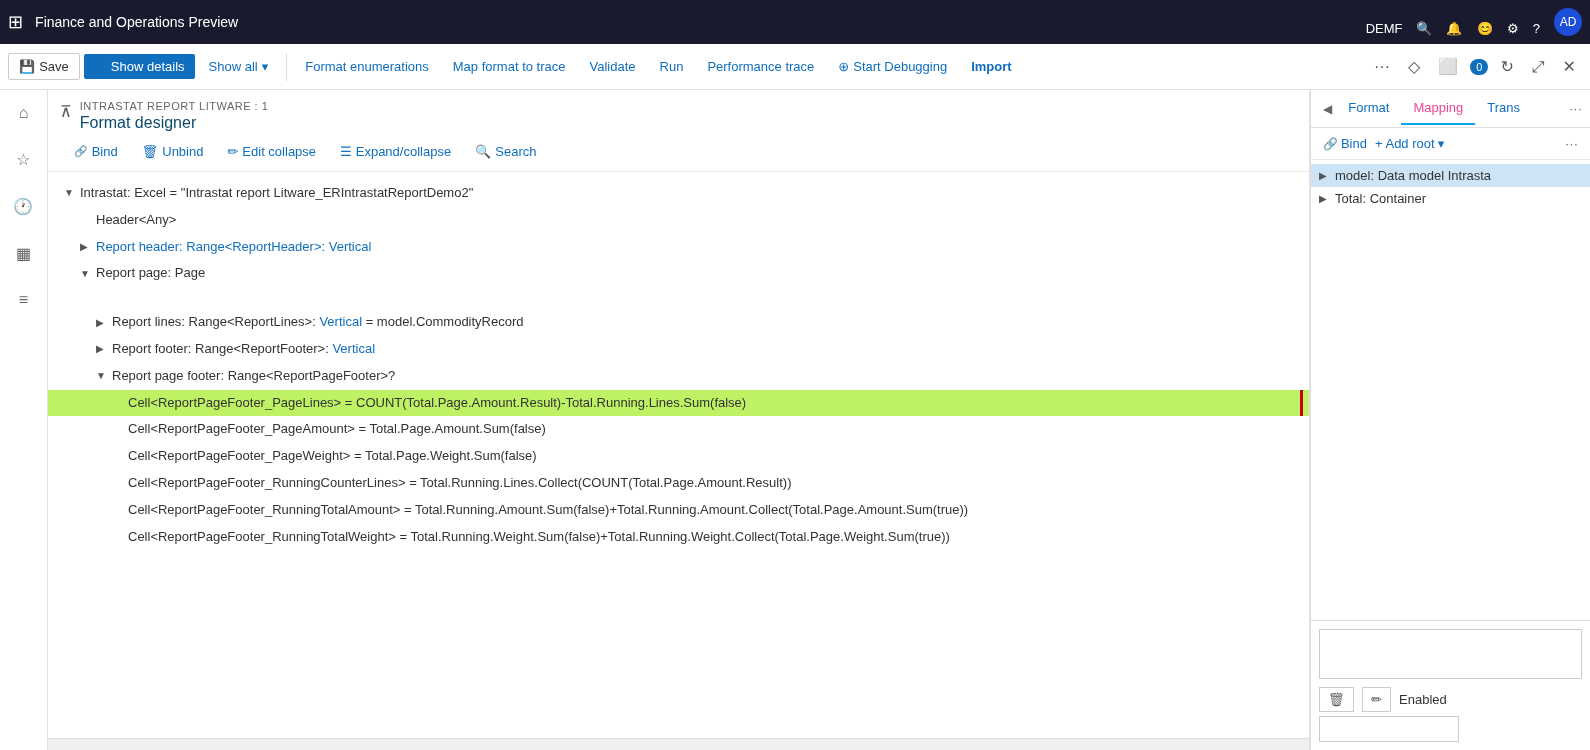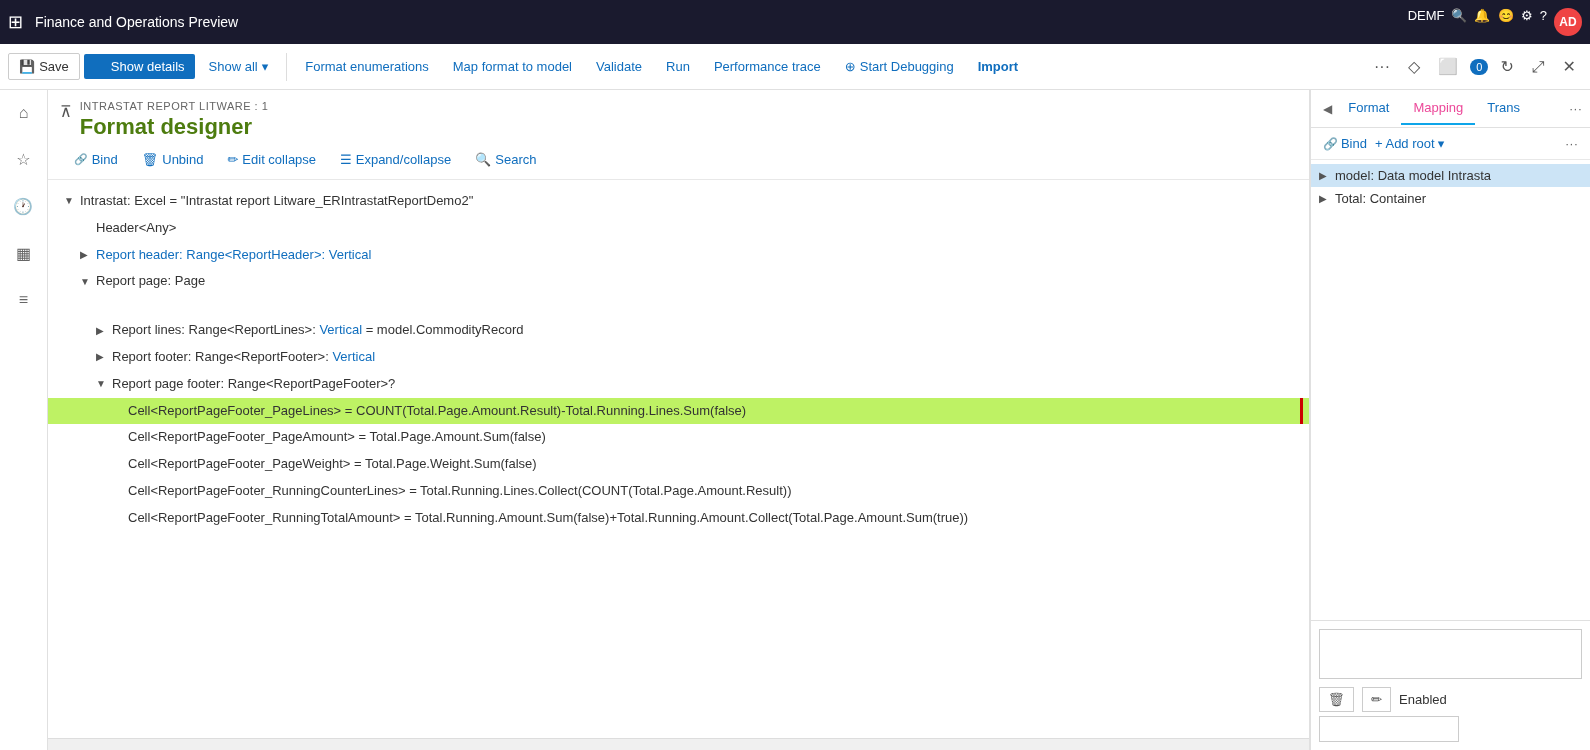--- a/index.html
+++ b/index.html
@@ -10,23 +10,23 @@
       display: flex;
       align-items: center;
       background: #1a1a2e;
       height: 44px;
       color: #fff;
       padding: 0 8px;
       gap: 8px;
     }
     .top-bar-grid-icon { font-size: 18px; color: #fff; cursor: pointer; margin-right: 4px; }
     .app-title { font-size: 14px; font-weight: 400; color: #fff; flex: 1; }
-    .top-bar-right { display: flex; align-items: flex-start; gap: 7px; margin-left: auto; }
+    .top-bar-right { display: flex; align-items: flex-end; gap: 14px; margin-left: auto; }
     .top-bar-right span { color: #fff; font-size: 13px; cursor: pointer; }
-    .avatar { background: #ef4444; border-radius: 50%; width: 28px; height: 28px; display: flex; align-items: center; justify-content: center; font-size: 12px; font-weight: bold; color: #fff; }
+    .avatar { background: #1d4ed8; border-radius: 50%; width: 28px; height: 28px; display: flex; align-items: center; justify-content: center; font-size: 12px; font-weight: normal; color: #fff; }
 
     
     .toolbar {
       display: flex;
       align-items: center;
       background: #fff;
       border-bottom: 1px solid #e0e0e0;
       height: 46px;
       padding: 0 8px;
       gap: 4px;
@@ -74,21 +74,21 @@
     .sidebar-icon { color: #666; font-size: 16px; cursor: pointer; padding: 6px; }
 
     
     .content-area { display: flex; flex: 1; overflow: hidden; }
 
     
     .left-panel { flex: 1; display: flex; flex-direction: column; border-right: 1px solid #e0e0e0; overflow: hidden; }
 
     .panel-header { padding: 12px 16px 4px 16px; }
     .panel-subtitle { font-size: 11px; color: #666; text-transform: uppercase; letter-spacing: 0.5px; }
-    .panel-title { font-size: 22px; font-weight: 700; color: #4d7c0f; margin-top: 2px; }
+    .panel-title { font-size: 16px; font-weight: 400; color: #0c4a6e; margin-top: 2px; }
 
     
     .action-bar {
       display: flex;
       align-items: center;
       padding: 8px 16px;
       gap: 4px;
       border-bottom: 1px solid #e8e8e8;
     }
     .action-btn {
@@ -232,21 +232,21 @@
   </button>
   <button class="toolbar-btn">
     <span>Show all</span>
     <span>▾</span>
   </button>
   <div class="toolbar-separator"></div>
   <button class="toolbar-btn">
     <span>Format enumerations</span>
   </button>
   <button class="toolbar-btn">
-    <span>Map format to model</span>
+    <span>Map format to trace</span>
   </button>
   <button class="toolbar-btn">
     <span>Validate</span>
   </button>
   <button class="toolbar-btn">
     <span>Run</span>
   </button>
   <button class="toolbar-btn">
     <span>Performance trace</span>
   </button>
@@ -373,20 +373,24 @@
         <div class="tree-item" style="padding-left:64px;">
           <span class="arrow">&nbsp;</span>
           <span>Cell&lt;ReportPageFooter_RunningCounterLines&gt; = Total.Running.Lines.Collect(COUNT(Total.Page.Amount.Result))</span>
         </div>
 
         <div class="tree-item" style="padding-left:64px;">
           <span class="arrow">&nbsp;</span>
           <span>Cell&lt;ReportPageFooter_RunningTotalAmount&gt; = Total.Running.Amount.Sum(false)+Total.Running.Amount.Collect(Total.Page.Amount.Sum(true))</span>
         </div>
 
+        <div class="tree-item" style="padding-left:64px;">
+          <span class="arrow">&nbsp;</span>
+          <span>Cell&lt;ReportPageFooter_RunningTotalWeight&gt; = Total.Running.Weight.Sum(false)+Total.Running.Weight.Collect(Total.Page.Weight.Sum(true))</span>
+        </div>
       </div>
 
       <div class="h-scrollbar"></div>
     </div>
 
     <div class="right-panel">
 
       <div class="right-panel-tabs">
         <span class="right-tab-arrow">◀</span>
         <div class="right-tab">

